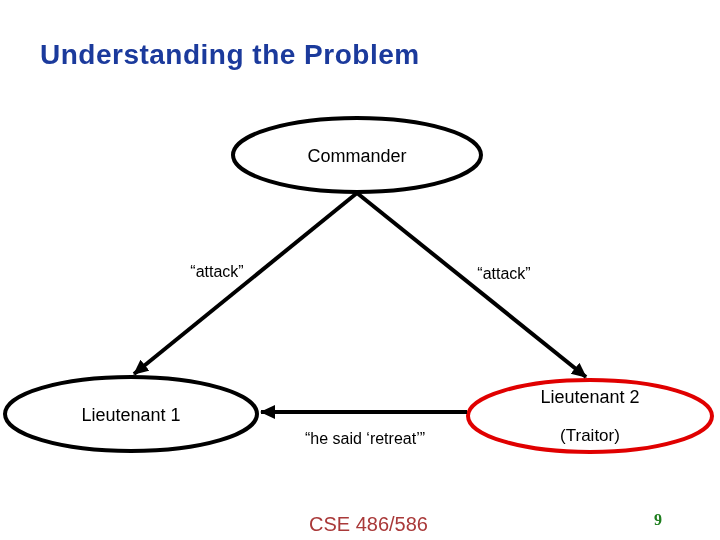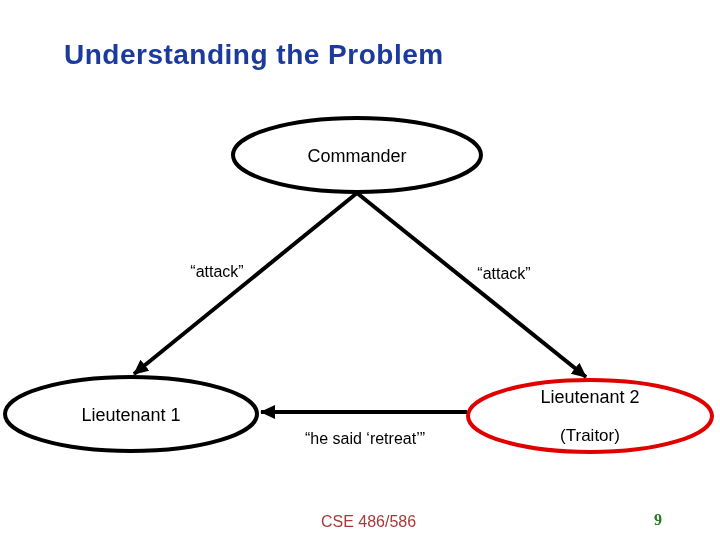--- a/index.html
+++ b/index.html
@@ -6,39 +6,39 @@
   .slide {
     position: relative;
     width: 720px;
     height: 540px;
     background: #ffffff;
     overflow: hidden;
     font-family: "Liberation Sans", sans-serif;
   }
   .slide-title {
     position: absolute;
-    left: 64px;
+    left: 40px;
     top: 39px;
     font-size: 28px;
     font-weight: bold;
     letter-spacing: 0.5px;
     color: #1b3a9c;
     white-space: nowrap;
   }
   svg.diagram { position: absolute; left: 0; top: 0; }
   svg text {
     font-family: "Liberation Sans", sans-serif;
     fill: #000000;
   }
   .footer-course {
     position: absolute;
     left: 0; right: 0;
     top: 513px;
     text-align: center;
-    font-size: 16px;
+    font-size: 20px;
     color: #a93939;
     margin-left: 17px;
   }
   .footer-page {
     position: absolute;
     right: 58px;
     top: 511px;
     font-family: "Liberation Serif", serif;
     font-weight: bold;
     font-size: 16px;

